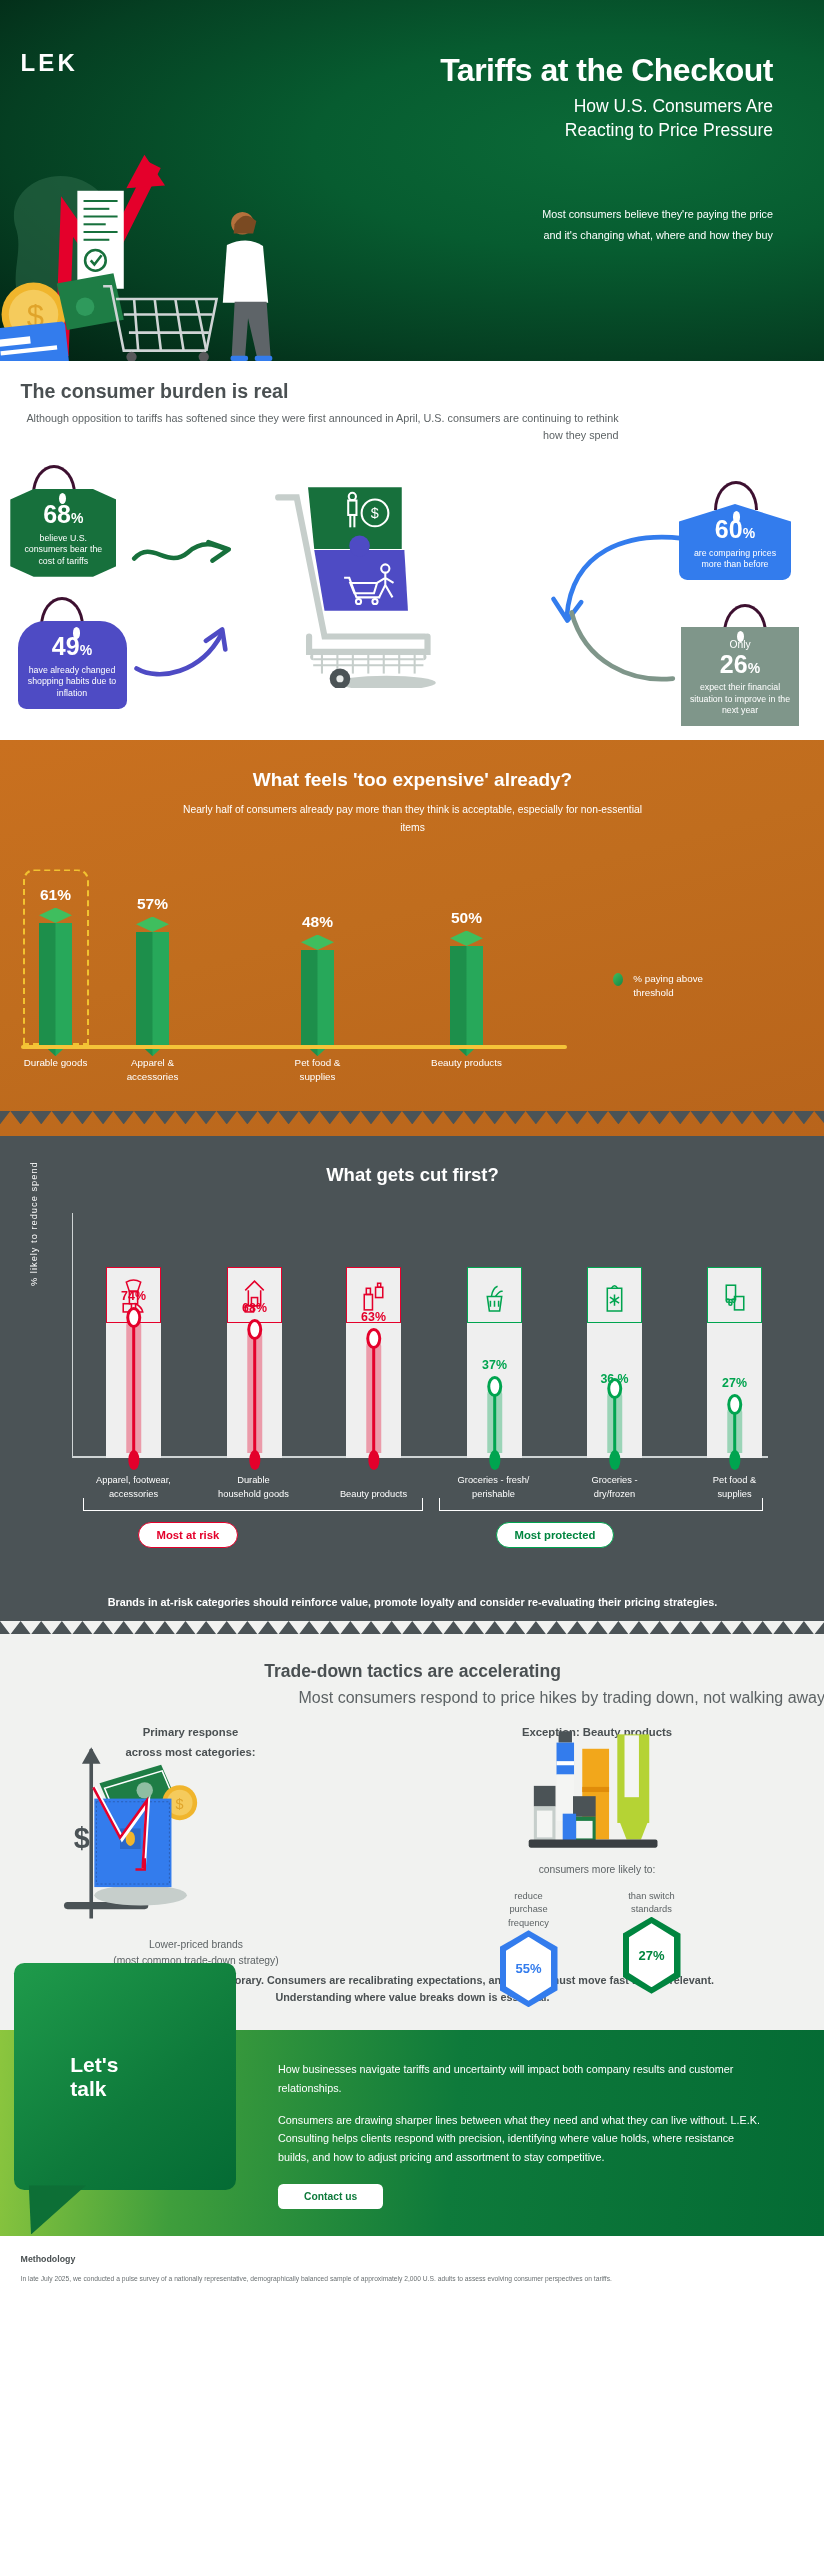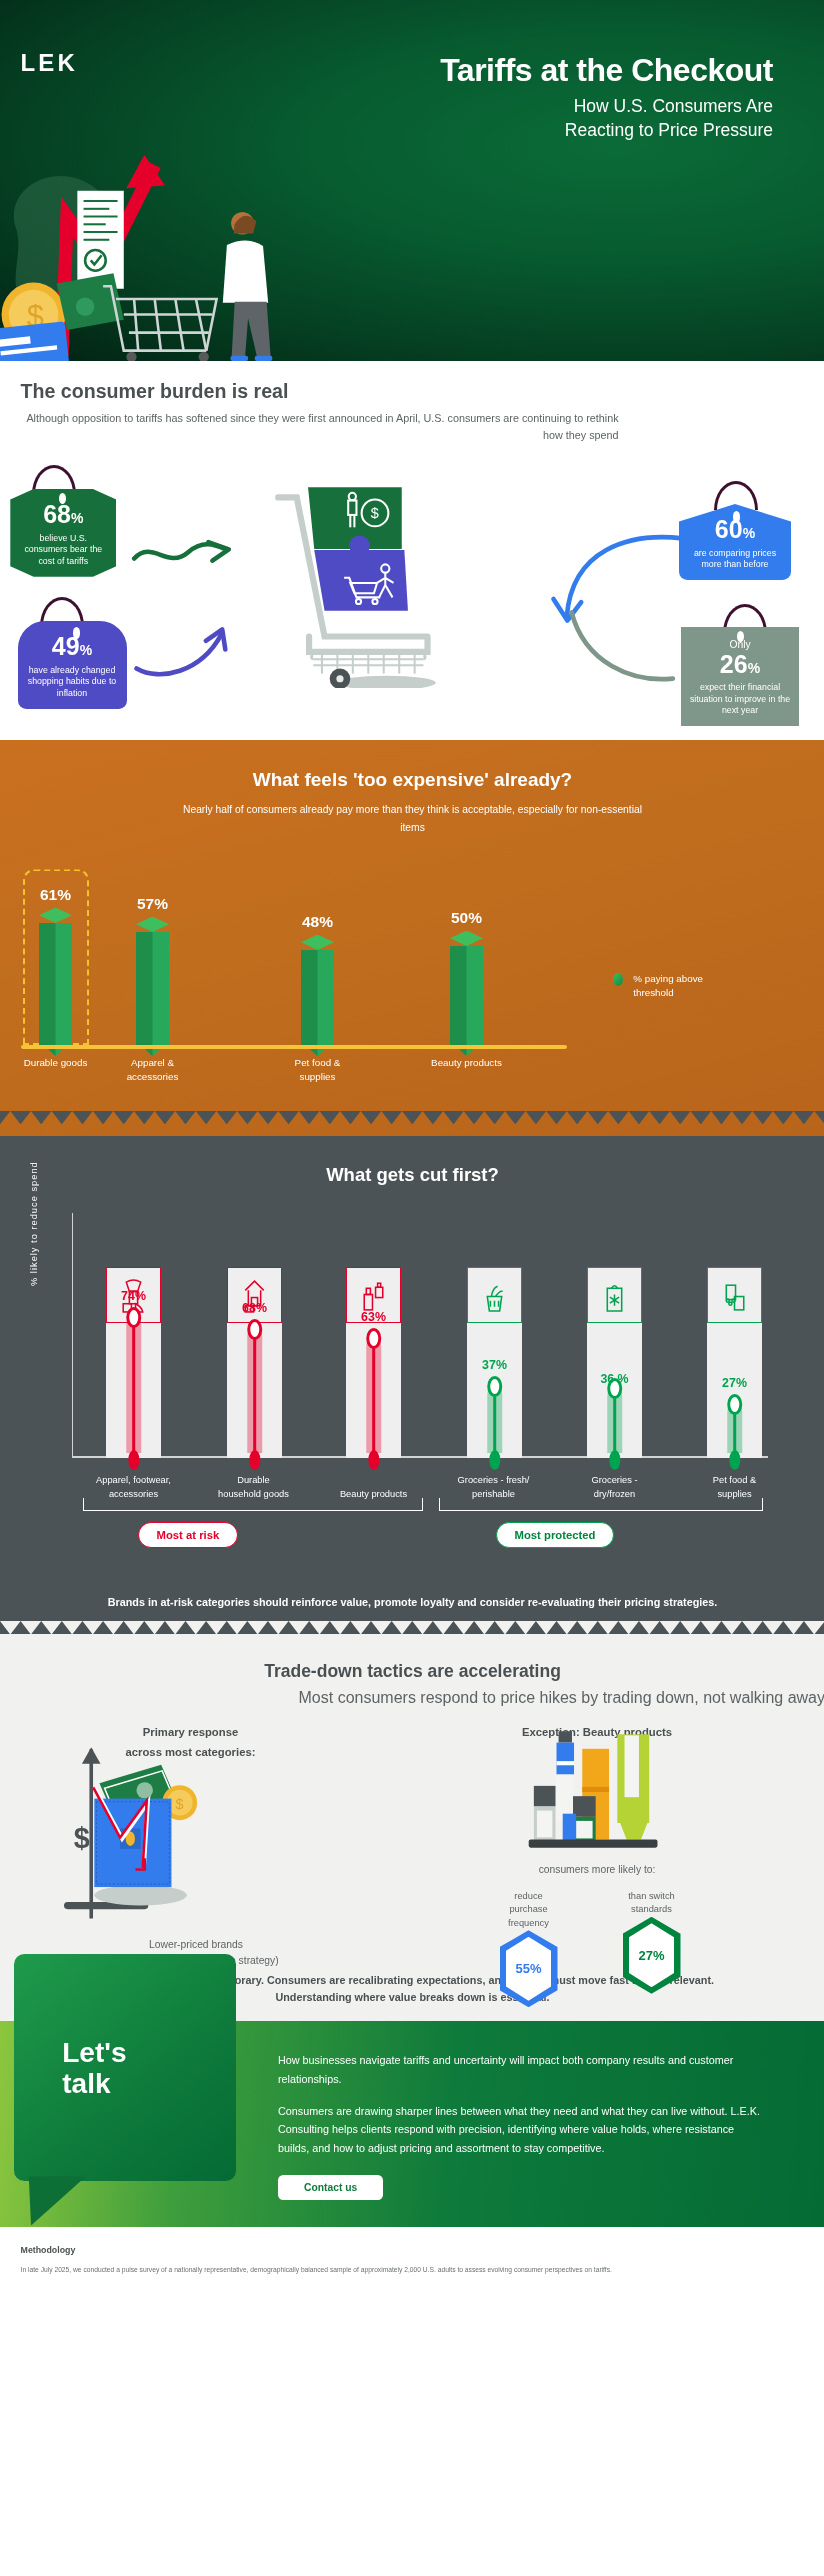--- a/index.html
+++ b/index.html
@@ -140,21 +140,21 @@
   .glow { position:absolute; left:50%; transform:translateX(-50%); width:15.5px; border-radius:9.3px 9.3px 0 0; opacity:.35; }
   .cat-label { position:absolute; bottom: -4.1px; width: 77px; text-align:center; color:#fff; font-size:9.3px; line-height:1.5; }
   .bracket { position:absolute; height: 12.4px; border:1px solid #fff; border-top:none; }
   .pill {
     position:absolute; background:#fff; border-radius:14.4px; padding: 5.7px 17.5px;
     font-size: 11.3px; font-weight:700; text-align:center;
   }
   .dark-foot { margin: 17.5px auto 0; width: 618px; text-align:center; color:#fff; font-size:10.8px; font-weight:700; line-height:1.7; }
 
   
-  .trade { position: relative; background:#f1f2f0; padding: 27px 0 15px 0; }
+  .trade { position: relative; background:#f1f2f0; padding: 27px 0 24px 0; }
   .trade h2 { text-align:center; color:#4a5052; font-size: 17.5px; font-weight:700; }
   .trade p.sub { margin: 7.2px auto 0; text-align:right; color:#5d6365; font-size: 16px; }
   .trade-cols { position:relative; height: 242px; margin-top: 18.5px; }
   .col-head { position:absolute; font-size: 11.3px; font-weight:700; color:#4a5052; text-align:center; }
   .wallet-art { position:absolute; left: 62px; top: 15.5px; width: 222px; height: 180px; }
   .beauty-art { position:absolute; left: 505px; top: 4.1px; width: 170px; height: 155px; }
   .hexstat { position:absolute; width: 67px; text-align:center; }
   .hex {
     width: 58px; height: 77px; margin: 0 auto;
     clip-path: polygon(50% 0, 100% 22%, 100% 78%, 50% 100%, 0 78%, 0 22%);
@@ -174,21 +174,21 @@
   .bubble {
     position:absolute; left: 14.4px; top: -67px; width: 222px; height: 227px;
     background: linear-gradient(140deg,#1f9b4b 0%, #0e7a3b 60%, #046b34 100%);
     border-radius: 10.3px;
     display:flex; align-items:center; justify-content:center;
   }
   .bubble::after {
     content:""; position:absolute; left: 14.4px; bottom: -44px; width: 57px; height: 49px;
     background: #0d6f36; clip-path: polygon(0 0, 100% 0, 4% 100%);
   }
-  .bubble-text { color:#fff; font-size: 28px; font-weight:700; line-height:1.12; text-align:left; margin-left: -62px; }
+  .bubble-text { color:#fff; font-size: 21px; font-weight:700; line-height:1.12; text-align:left; margin-left: -62px; }
   .cta-body { position:absolute; left: 278px; top: 30px; width: 484px; color:#fff; font-size: 10.8px; line-height:1.72; }
   .cta-body p + p { margin-top: 13.4px; }
   .contact-btn {
     display:inline-block; margin-top: 17.5px; background:#fff; color:#0e7a3b;
     font-size: 10.3px; font-weight:700; padding: 7.2px 26px; border-radius: 5.2px; border:none; cursor:pointer;
   }
 
   
   .foot { background:#fff; padding: 17.5px 20.6px 20.6px; }
   .foot h3 { font-size: 8.8px; color:#4a5052; font-weight:700; }
@@ -238,20 +238,24 @@
       <rect x="494" y="430" width="34" height="10" rx="4" fill="#337ced"></rect>
       <rect x="-10" y="370" width="140" height="85" rx="8" fill="#337ced" transform="rotate(-6 60 410)"></rect>
       <rect x="0" y="392" width="60" height="14" fill="#fff" transform="rotate(-6 60 410)"></rect>
       <rect x="0" y="415" width="110" height="8" fill="#fff" transform="rotate(-6 60 410)"></rect>
     </svg>
 
     <div class="hero-title">Tariffs at the Checkout</div>
     <div class="hero-sub">
       <div>How U.S. Consumers Are</div>
       <div>Reacting to Price Pressure</div>
+    </div>
+    <div class="hero-kicker">
+      <div>Most consumers believe they're paying the price</div>
+      <div>and it's changing what, where and how they buy</div>
     </div>
   </section>
 
   <section class="burden">
     <h2>The consumer burden is real</h2>
     <p class="sub">Although opposition to tariffs has softened since they were first announced in April, U.S. consumers are continuing to rethink how they spend</p>
 
     <div class="burden-stage">
 
       <svg class="cart-art" viewBox="0 0 430 400">

